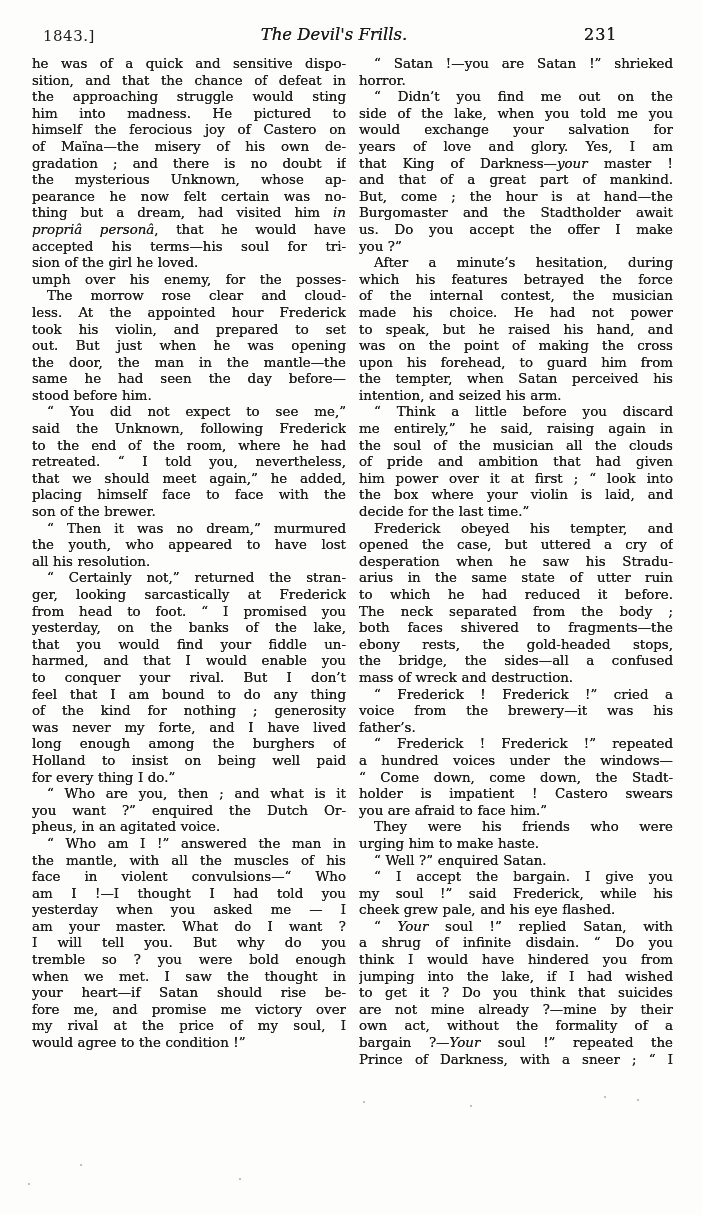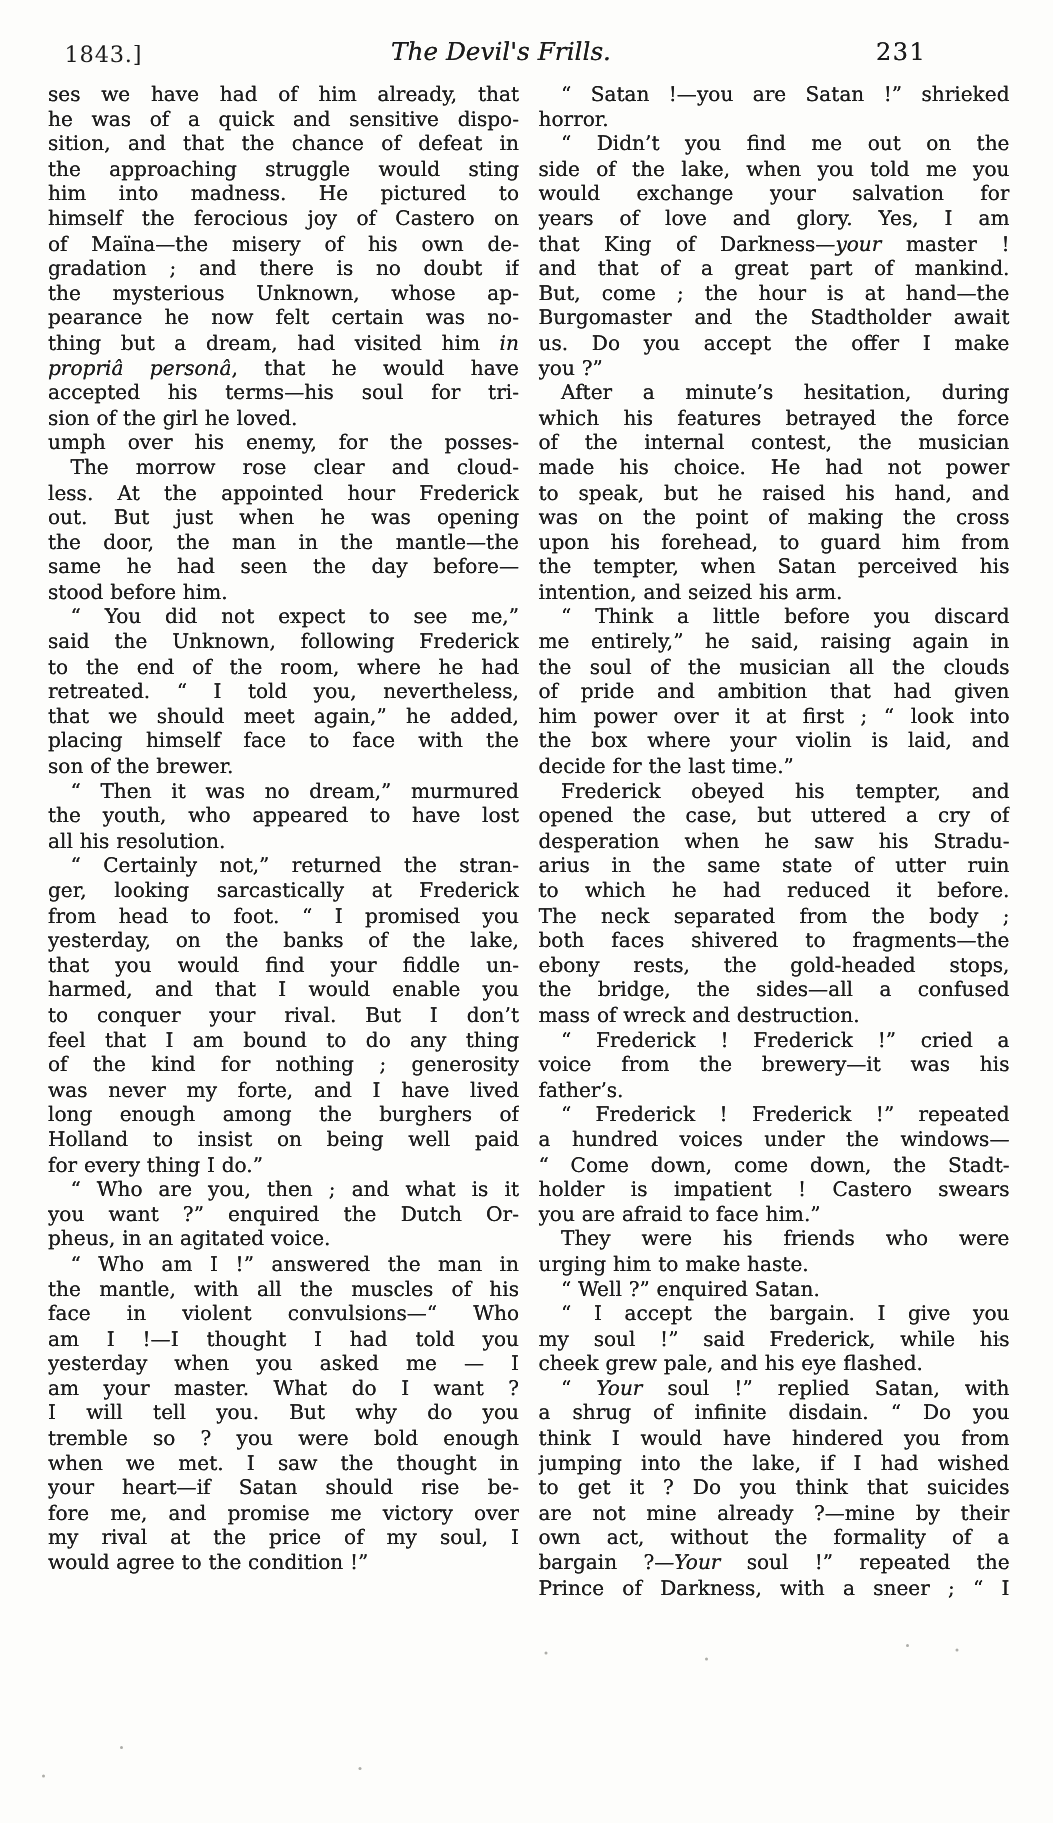--- a/index.html
+++ b/index.html
@@ -59,37 +59,37 @@
 </head>
 <body>
 
 <div class="page">
   <div class="hdr-left">1843.]</div>
   <div class="hdr-title">The Devil's Frills.</div>
   <div class="hdr-right">231</div>
 
   <div class="columns">
     <div class="col">
-        <div class="line">ses we have had of him already, that</div>
         <div class="line">he was of a quick and sensitive dispo-</div>
         <div class="line">sition, and that the chance of defeat in</div>
         <div class="line">the approaching struggle would sting</div>
         <div class="line">him into madness.  He pictured to</div>
         <div class="line">himself the ferocious joy of Castero on</div>
         <div class="line">of Maïna—the misery of his own de-</div>
         <div class="line">gradation ; and there is no doubt if</div>
         <div class="line">the mysterious Unknown, whose ap-</div>
         <div class="line">pearance he now felt certain was no-</div>
         <div class="line">thing but a dream, had visited him <em>in</em></div>
         <div class="line"><em>propriâ personâ</em>, that he would have</div>
         <div class="line">accepted his terms—his soul for tri-</div>
         <div class="line last">sion of the girl he loved.</div>
         <div class="line">umph over his enemy, for the posses-</div>
         <div class="line indent">The morrow rose clear and cloud-</div>
         <div class="line">less.  At the appointed hour Frederick</div>
+        <div class="line">took his violin, and prepared to set</div>
         <div class="line">out.  But just when he was opening</div>
         <div class="line">the door, the man in the mantle—the</div>
         <div class="line">same he had seen the day before—</div>
         <div class="line last">stood before him.</div>
         <div class="line indent">“ You did not expect to see me,”</div>
         <div class="line">said the Unknown, following Frederick</div>
         <div class="line">to the end of the room, where he had</div>
         <div class="line">retreated.  “ I told you, nevertheless,</div>
         <div class="line">that we should meet again,” he added,</div>
         <div class="line">placing himself face to face with the</div>

